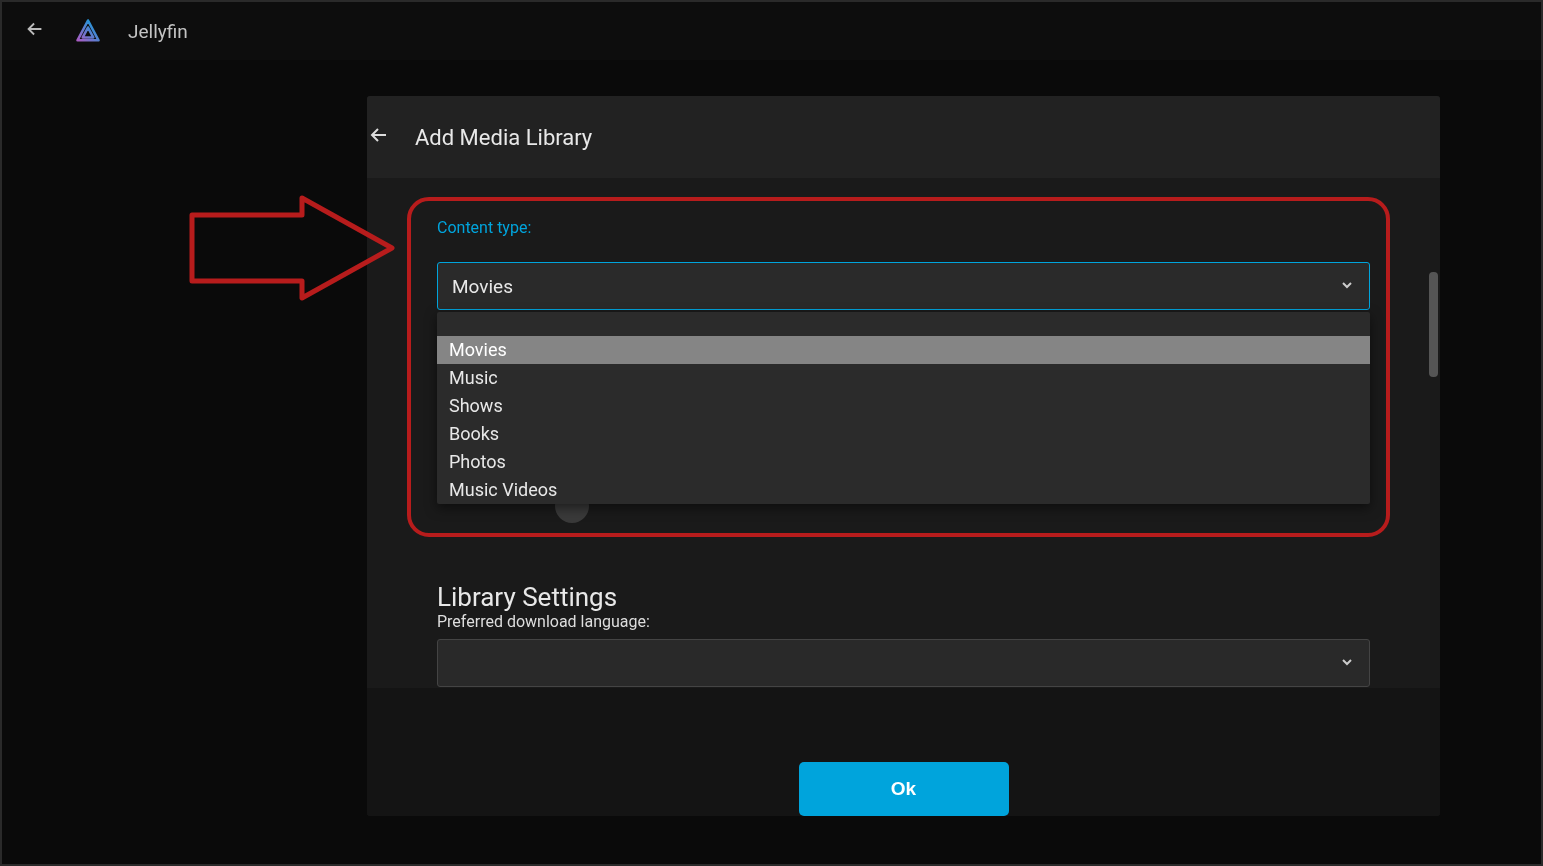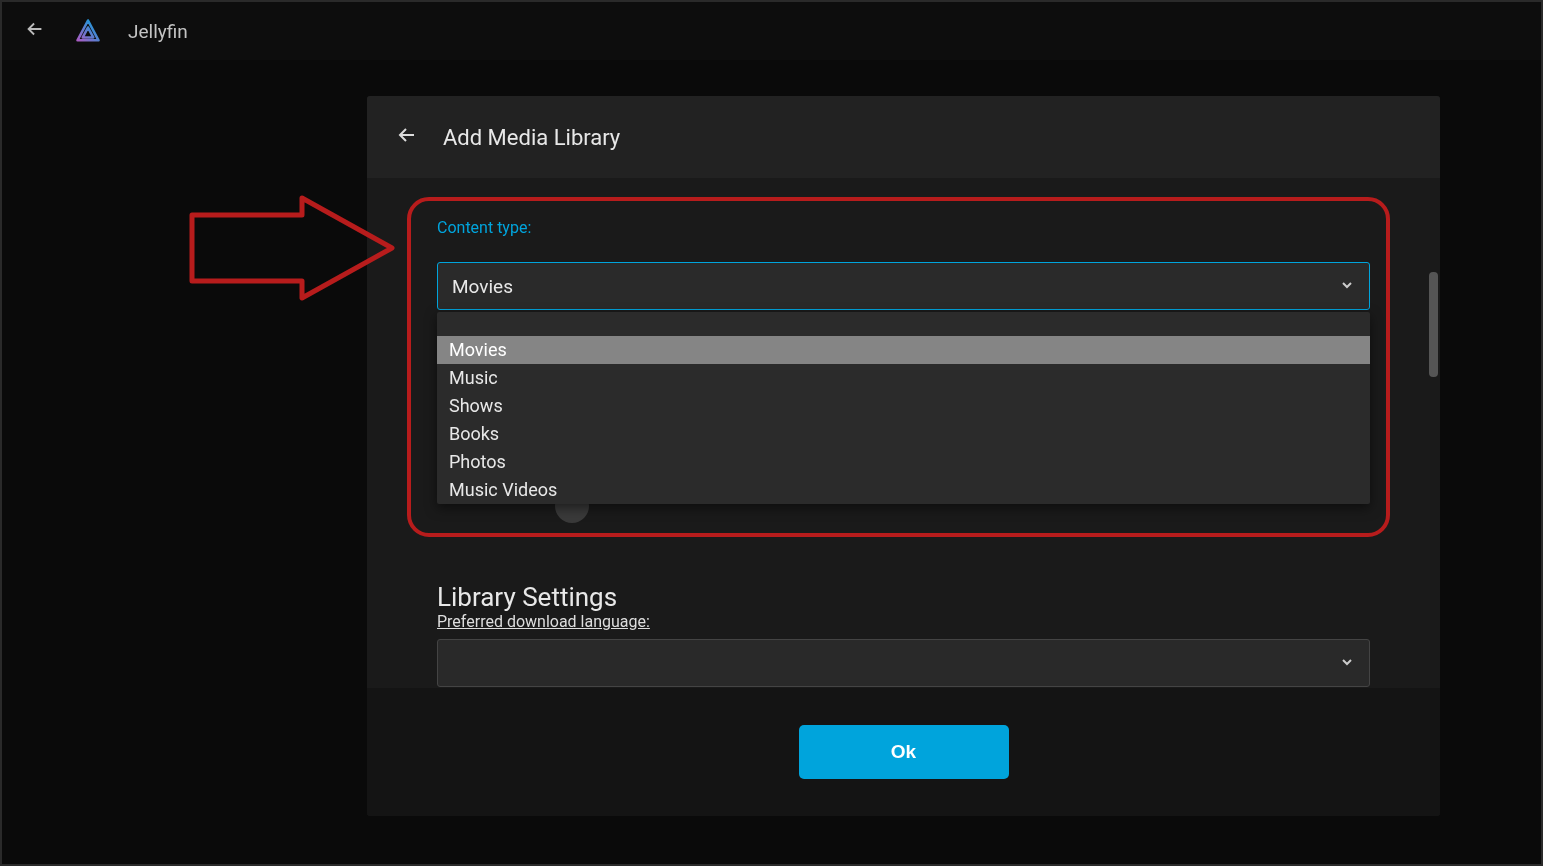--- a/index.html
+++ b/index.html
@@ -54,21 +54,20 @@
     width: 1073px;
     height: 720px;
     background: #1a1a1a;
     border-radius: 3px;
     overflow: hidden;
   }
   .dialog-header {
     height: 82px;
     display: flex;
     align-items: center;
-    padding-left: 28px;
     background: #222222;
     gap: 24px;
   }
   .dialog-header .back {
     color: #ddd;
     font-size: 22px;
     cursor: pointer;
   }
   .dialog-title {
     font-size: 22px;
@@ -84,21 +83,20 @@
   
   .field-label {
     font-size: 16px;
     color: #00a4dc;
     margin-bottom: 8px;
   }
   .field-label-plain {
     font-size: 16px;
     color: #ddd;
     margin-bottom: 8px;
-    text-decoration: underline;
   }
   
   .select-wrap {
     position: relative;
     margin-top: 25px;
   }
   .select-box {
     width: 100%;
     height: 48px;
     background: #2a2a2a;
@@ -175,21 +173,21 @@
   }
   
   .dialog-footer {
     position: absolute;
     left: 0;
     right: 0;
     bottom: 0;
     height: 128px;
     background: #141414;
     display: flex;
-    align-items: center;
+    align-items: flex-end;
     justify-content: center;
   }
   .ok-button {
     background: #00a4dc;
     color: #fff;
     font-size: 19px;
     font-weight: 600;
     border: none;
     width: 210px;
     height: 54px;

